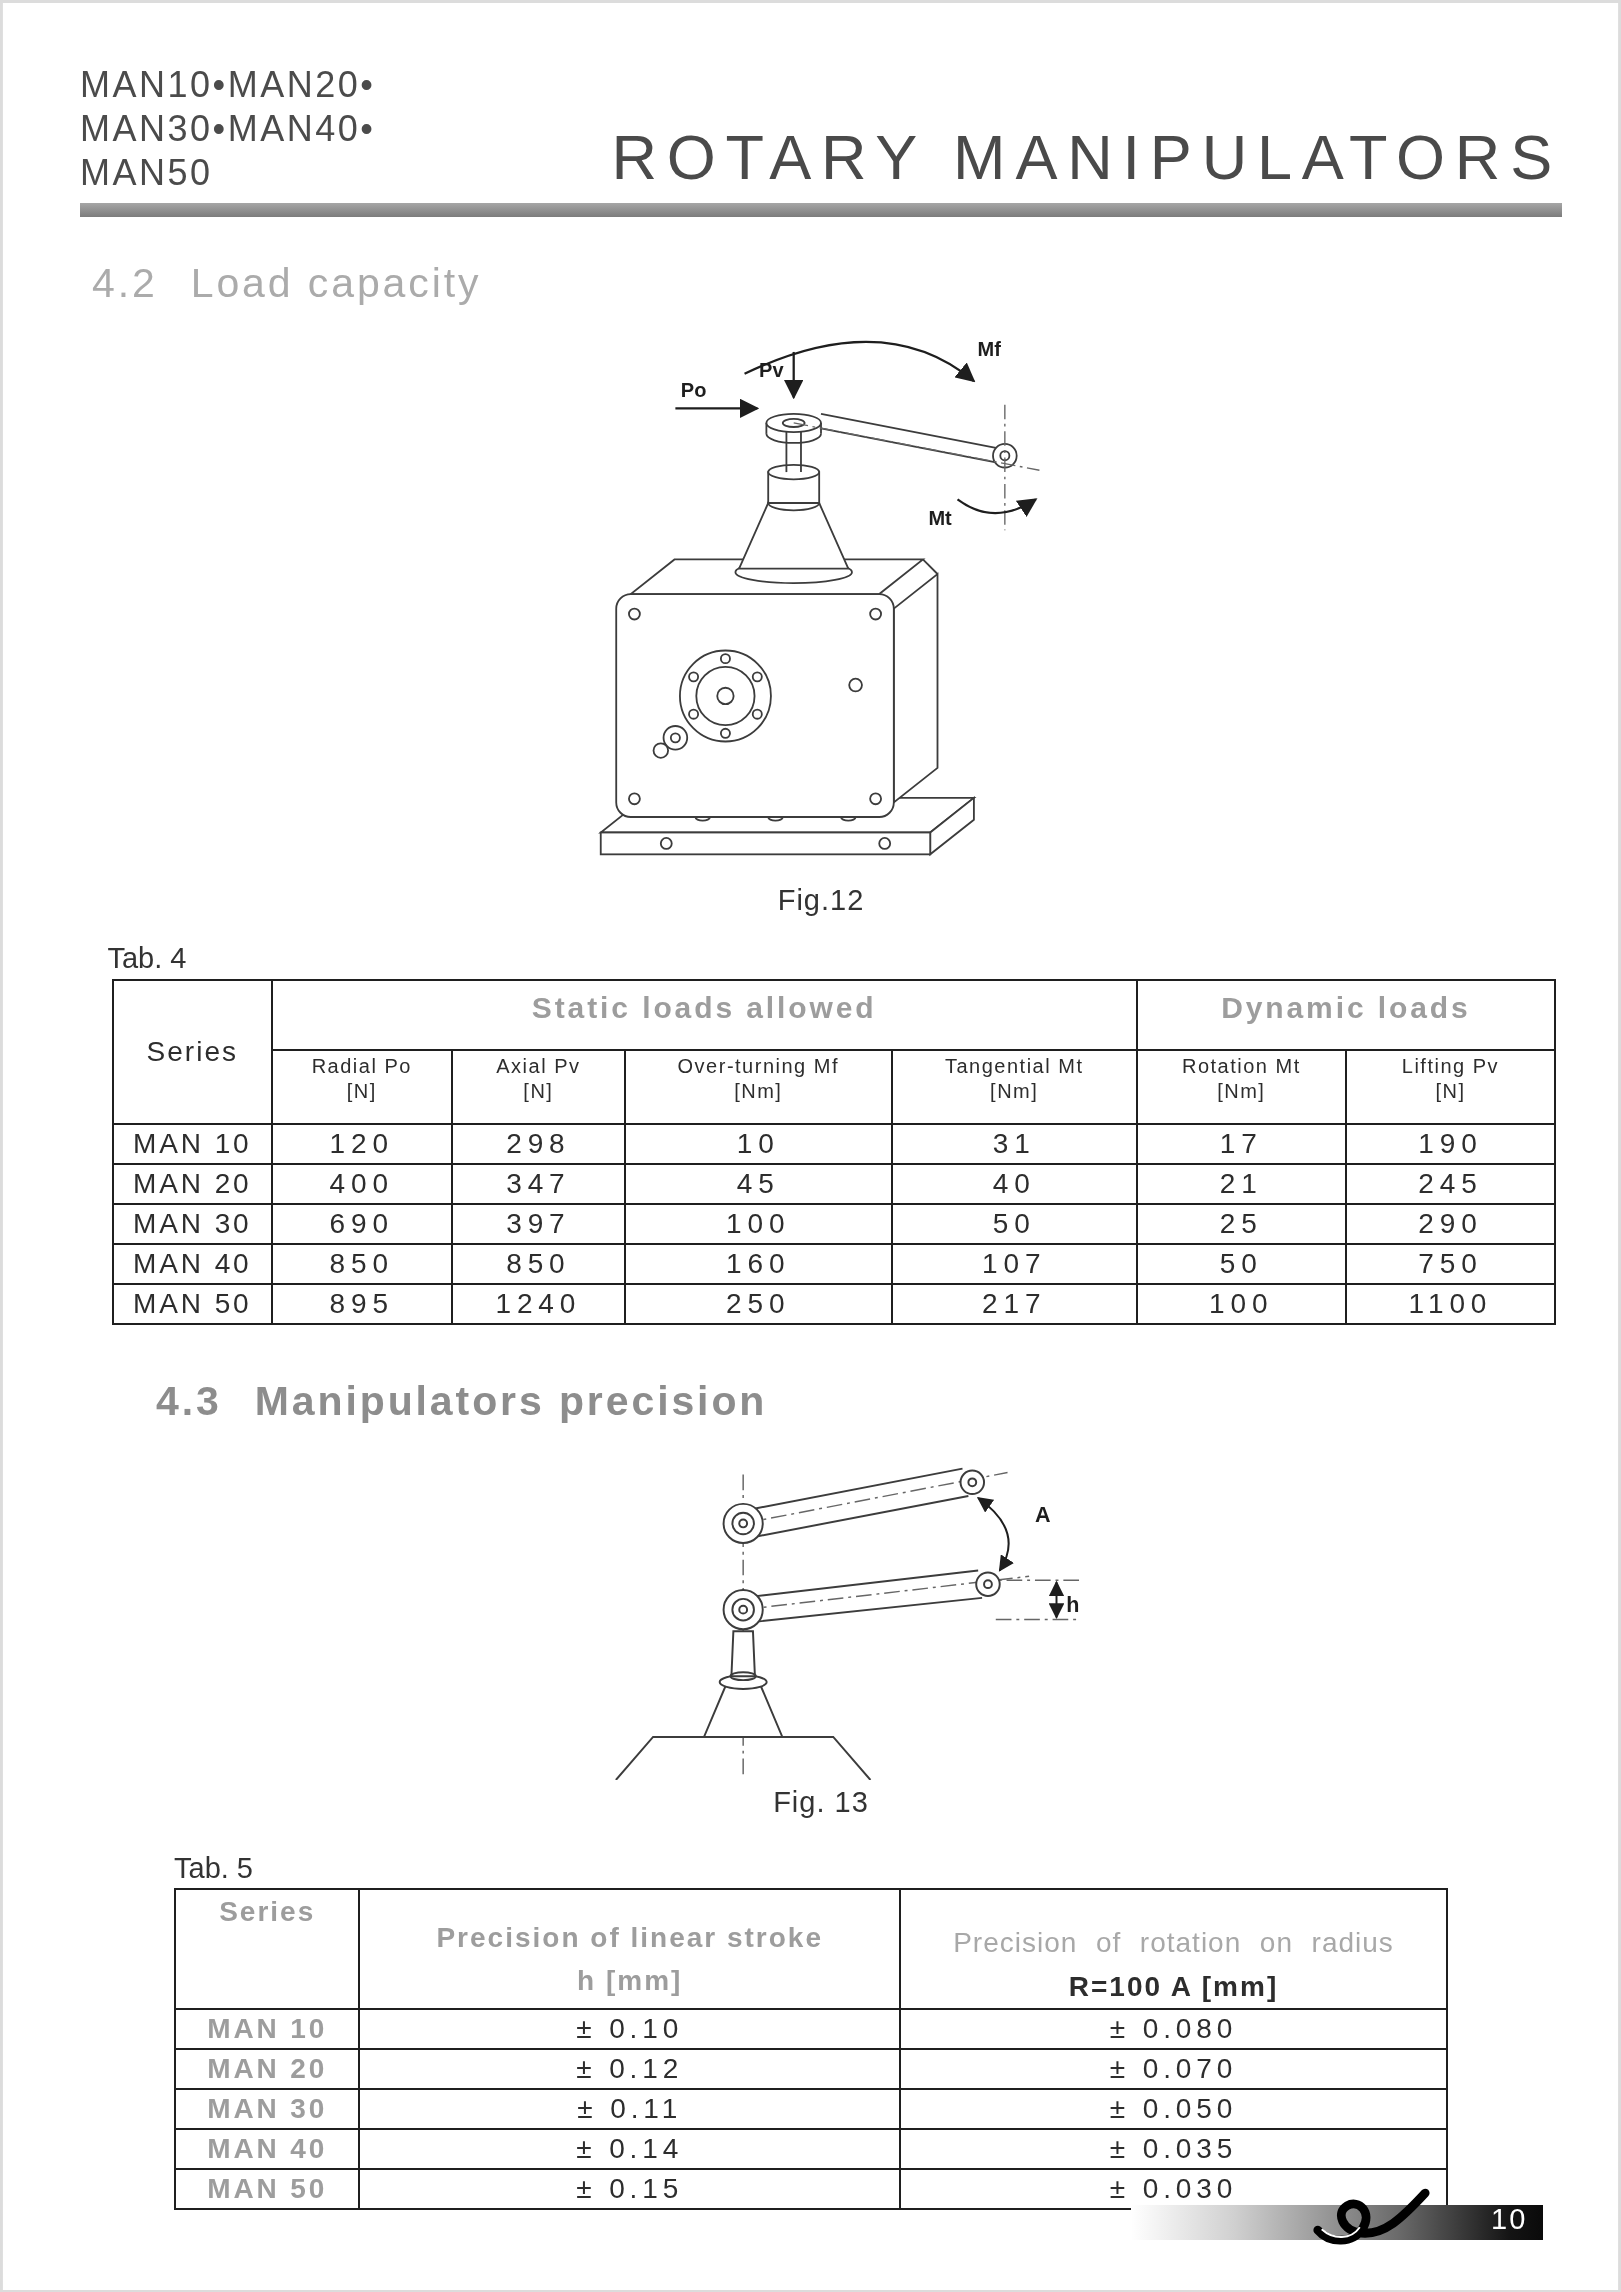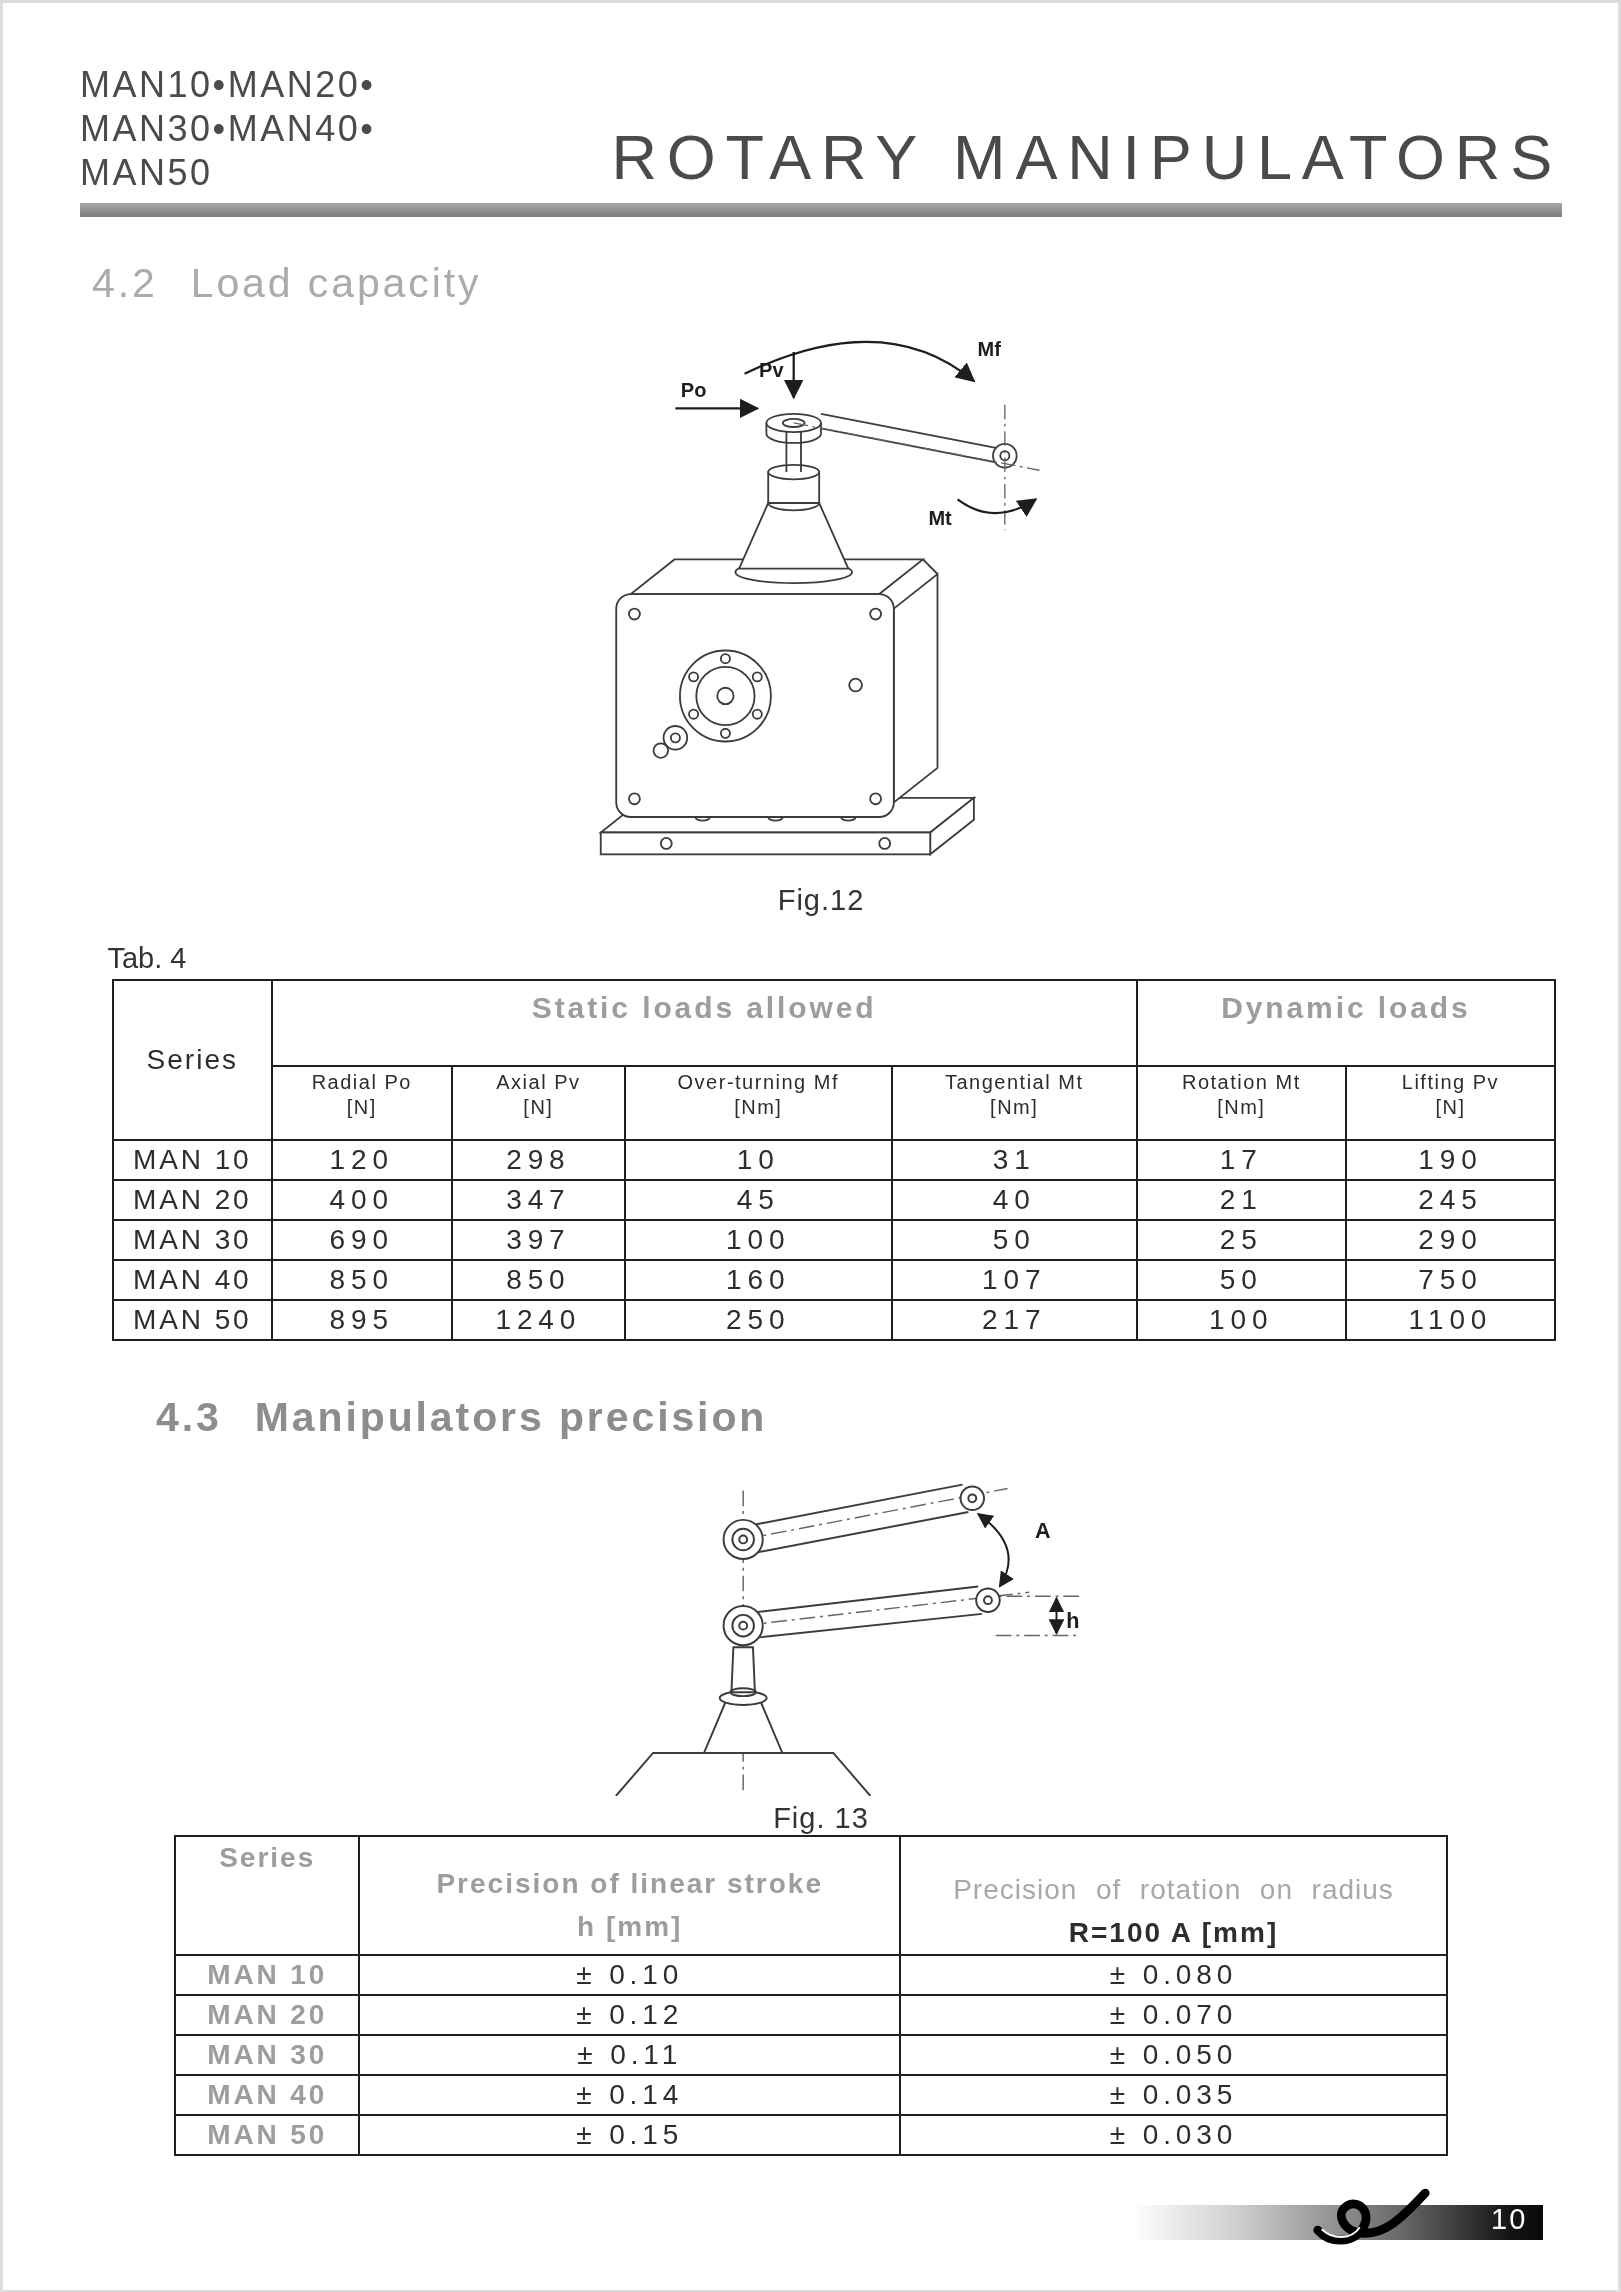--- a/index.html
+++ b/index.html
@@ -30,21 +30,21 @@
   .fig-svg text { font-family:"Liberation Sans",sans-serif; font-weight:bold; font-size:22px; fill:#1e1e1e; }
   .fig13 { margin-top:25.5px; }
 
   
   .tab-label { font-size:29px; color:#333; margin:25.5px 0 3.9px 27.4px; }
   .t5label { margin:33px 0 3.9px 94px; }
 
   
   table.t4 { border-collapse:collapse; table-layout:fixed; width:1444px; margin-left:32px; }
   .t4 th, .t4 td { border:2px solid #1f1f1f; text-align:center; }
-  .t4 .group-h { height:86px; vertical-align:top; padding-top:9.8px; color:#9d9d9d; font-size:30px; font-weight:bold; letter-spacing:2.9px; }
+  .t4 .group-h { height:70px; vertical-align:top; padding-top:9.8px; color:#9d9d9d; font-size:30px; font-weight:bold; letter-spacing:2.9px; }
   .t4 .series-h { font-size:28px; font-weight:normal; color:#2d2d2d; letter-spacing:2px; vertical-align:middle; }
   .t4 .col-h { height:74px; font-weight:normal; font-size:20px; color:#2d2d2d; letter-spacing:1.5px; vertical-align:top; padding-top:2.9px; line-height:1.25; }
   .t4 td { height:40px; font-size:28px; color:#2d2d2d; letter-spacing:5.9px; }
   .t4 td.series-cell { letter-spacing:2.9px; }
 
   
   table.t5 { border-collapse:collapse; table-layout:fixed; width:1274px; margin-left:94px; }
   .t5 th, .t5 td { border:2px solid #1f1f1f; text-align:center; }
   .t5 thead th { height:118px; vertical-align:top; font-size:28px; }
   .t5 .t5-series-h { color:#9d9d9d; font-weight:bold; letter-spacing:2px; padding-top:5.9px; }
@@ -304,20 +304,21 @@
         <g stroke="#1e1e1e" stroke-width="2" fill="none">
           <path d="M440,48 Q488,82 462,122" marker-start="url(#ah13)" marker-end="url(#ah13)"></path>
           <line x1="520" y1="134" x2="520" y2="170" marker-start="url(#ah13)" marker-end="url(#ah13)"></line>
         </g>
         <text x="498" y="72" font-size="24">A</text>
         <text x="530" y="164" font-size="24">h</text>
       </svg>
       <figcaption>Fig. 13</figcaption>
     </figure>
 
+    <div class="tab-label t5label">Tab. 5</div>
 
     <table class="t5">
       <colgroup>
         <col style="width:14.5%">
           <col style="width:42.5%">
           <col style="width:43%">
       </colgroup>
       <thead>
         <tr>
           <th class="t5-series-h">Series</th>

